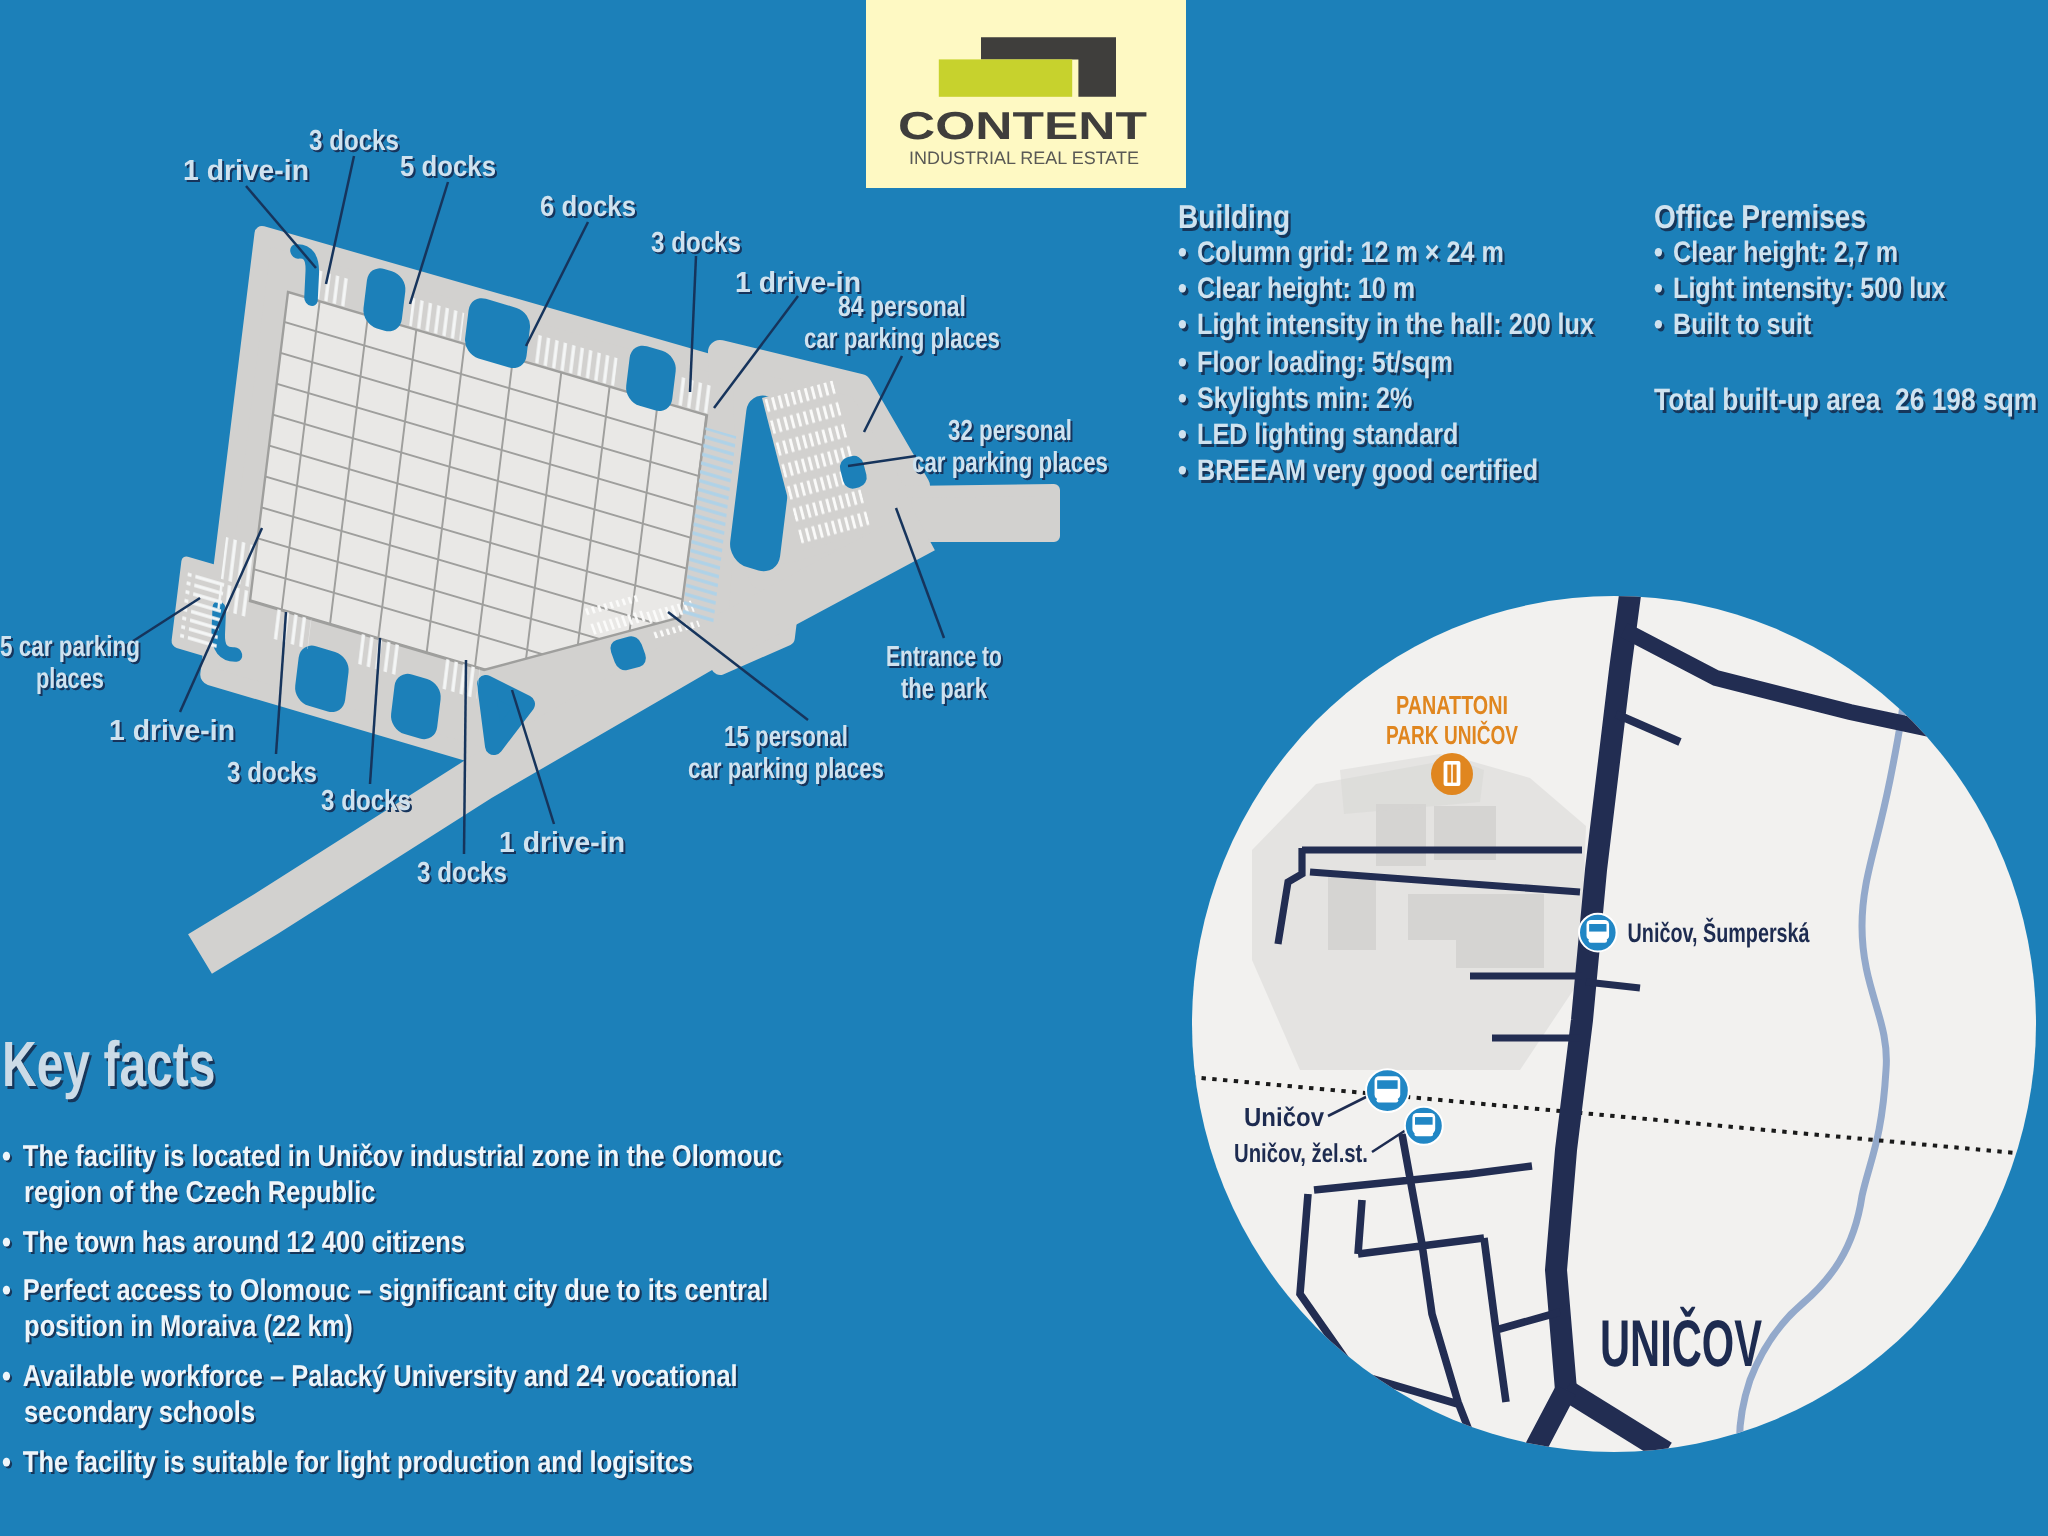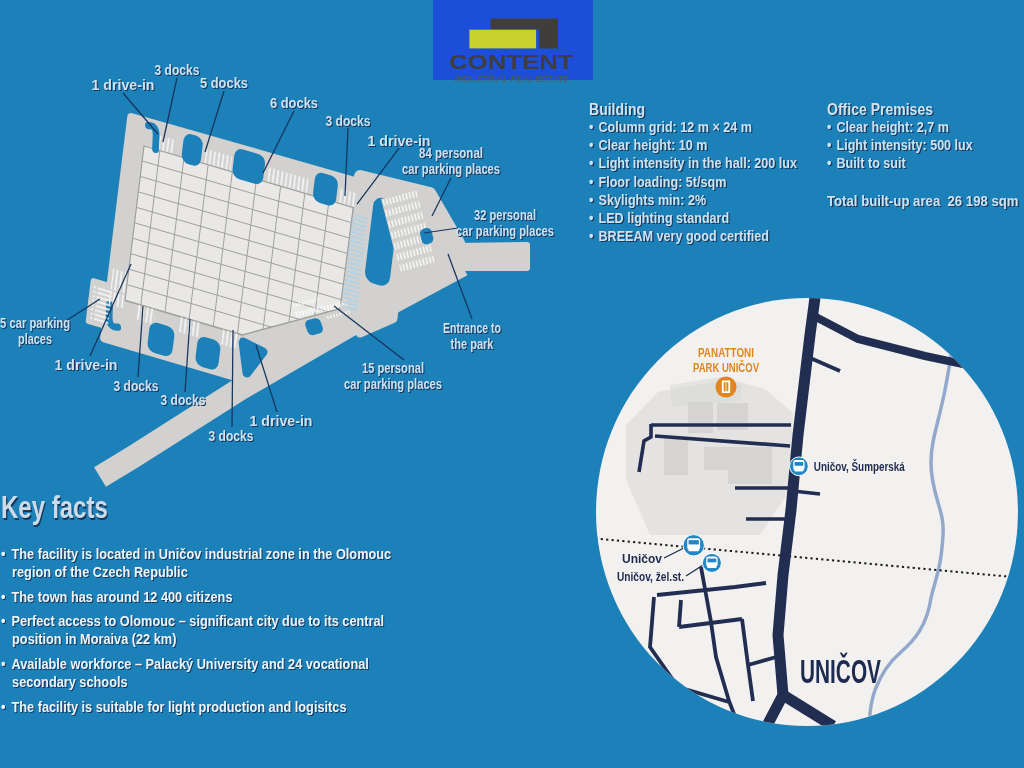--- a/index.html
+++ b/index.html
@@ -2,21 +2,21 @@
 <html><head>
 <meta charset="utf-8">
 <style>
 html,body{margin:0;padding:0;}
 body{width:1024px;height:768px;overflow:hidden;position:relative;
   background:#1c80b9;font-family:"Liberation Sans",sans-serif;}
 .abs{position:absolute;}
 
 .pt{color:#cfe2ef;font-weight:bold;text-shadow:1.4px 1.4px 0 #16365a;
   transform:scaleX(0.85);transform-origin:0 0;white-space:nowrap;}
-#logo{left:433px;top:0;width:160px;height:80px;background:#1d4ed8;}
+#logo{left:433px;top:0;width:160px;height:94px;background:#fef9c3;}
 .h1{font-size:16.5px;}
 .li{font-size:14.8px;line-height:18.2px;}
 .li .b{margin-right:6px;}
 #keyfacts h2{font-size:32px;margin:0;color:#ccdbe7;font-weight:bold;text-shadow:1.5px 1.5px 0 #16365a;
   transform:scaleX(0.75);transform-origin:0 0;}
 .kf{color:#eef5fa;font-weight:bold;font-size:15px;line-height:17.8px;text-shadow:1.2px 1.2px 0 #16365a;
   transform:scaleX(0.85);transform-origin:0 0;width:640px;}
 </style>
 </head>
 <body>
@@ -42,21 +42,21 @@
 </div>
 
 <div class="abs pt h1" style="left:827px;top:100px;">Office Premises</div>
 <div class="abs pt li" style="left:827px;top:118px;">
   <div><span class="b">•</span>Clear height: 2,7 m</div>
   <div><span class="b">•</span>Light intensity: 500 lux</div>
   <div><span class="b">•</span>Built to suit</div>
 </div>
 <div class="abs pt" style="left:827px;top:192px;font-size:15.5px;">Total built-up area&nbsp;&nbsp;26 198 sqm</div>
 
-<div id="keyfacts" class="abs" style="left:1px;top:489px;width:560px;">
+<div id="keyfacts" class="abs" style="left:1px;top:514px;width:560px;">
   <h2>Key facts</h2>
   <div class="kf" style="margin-top:19px;">
     <div style="margin-bottom:7px;"><span style="margin-right:7px;">•</span>The facility is located in Uničov industrial zone in the Olomouc<br><span style="margin-left:13px;">region of the Czech Republic</span></div>
     <div style="margin-bottom:7px;"><span style="margin-right:7px;">•</span>The town has around 12 400 citizens</div>
     <div style="margin-bottom:7px;"><span style="margin-right:7px;">•</span>Perfect access to Olomouc – significant city due to its central<br><span style="margin-left:13px;">position in Moraiva (22 km)</span></div>
     <div style="margin-bottom:7px;"><span style="margin-right:7px;">•</span>Available workforce – Palacký University and 24 vocational<br><span style="margin-left:13px;">secondary schools</span></div>
     <div><span style="margin-right:7px;">•</span>The facility is suitable for light production and logisitcs</div>
   </div>
 </div>
 

